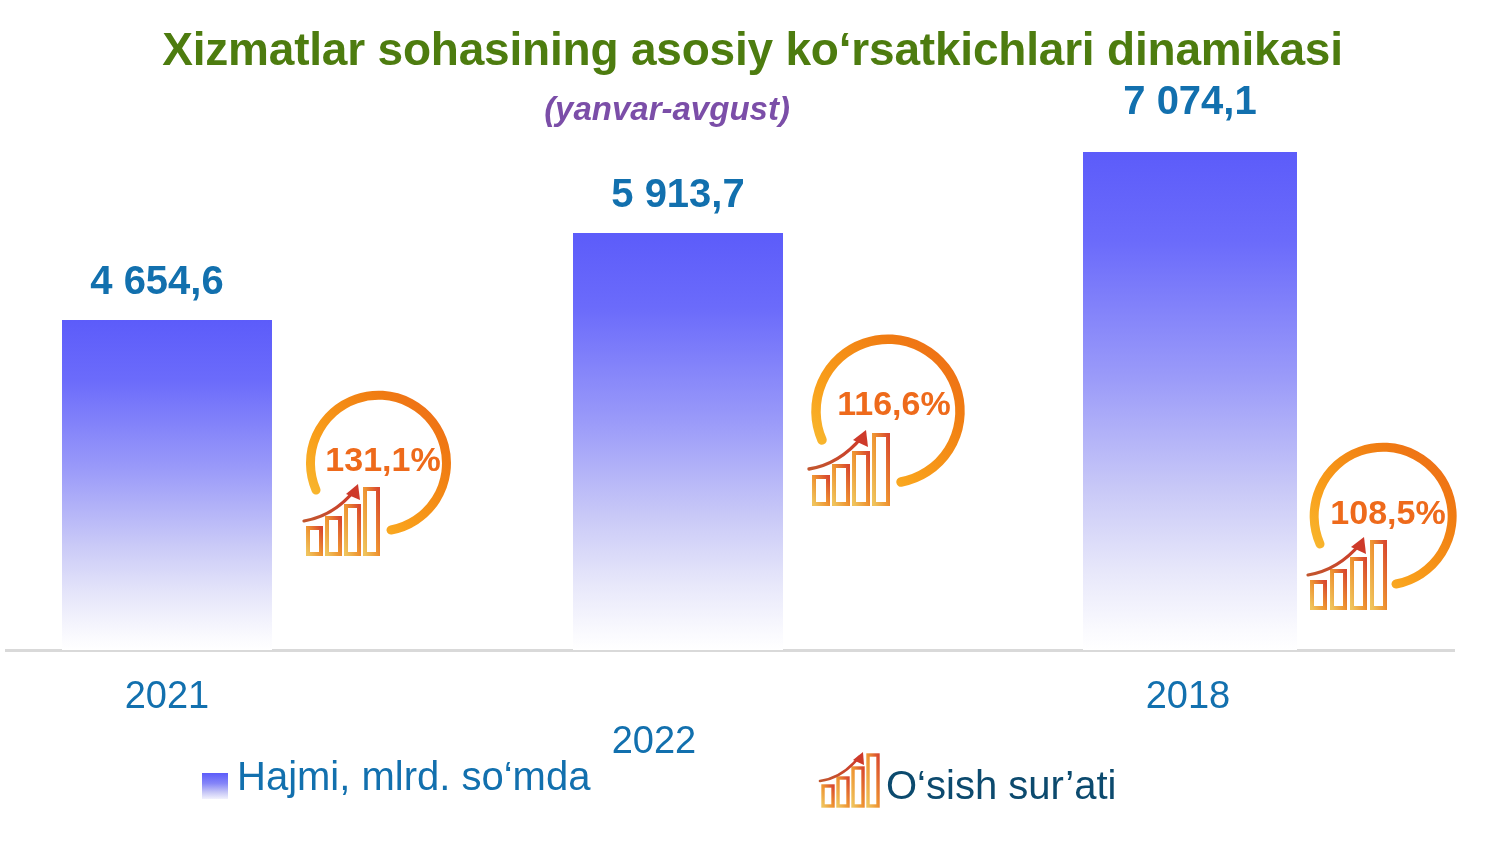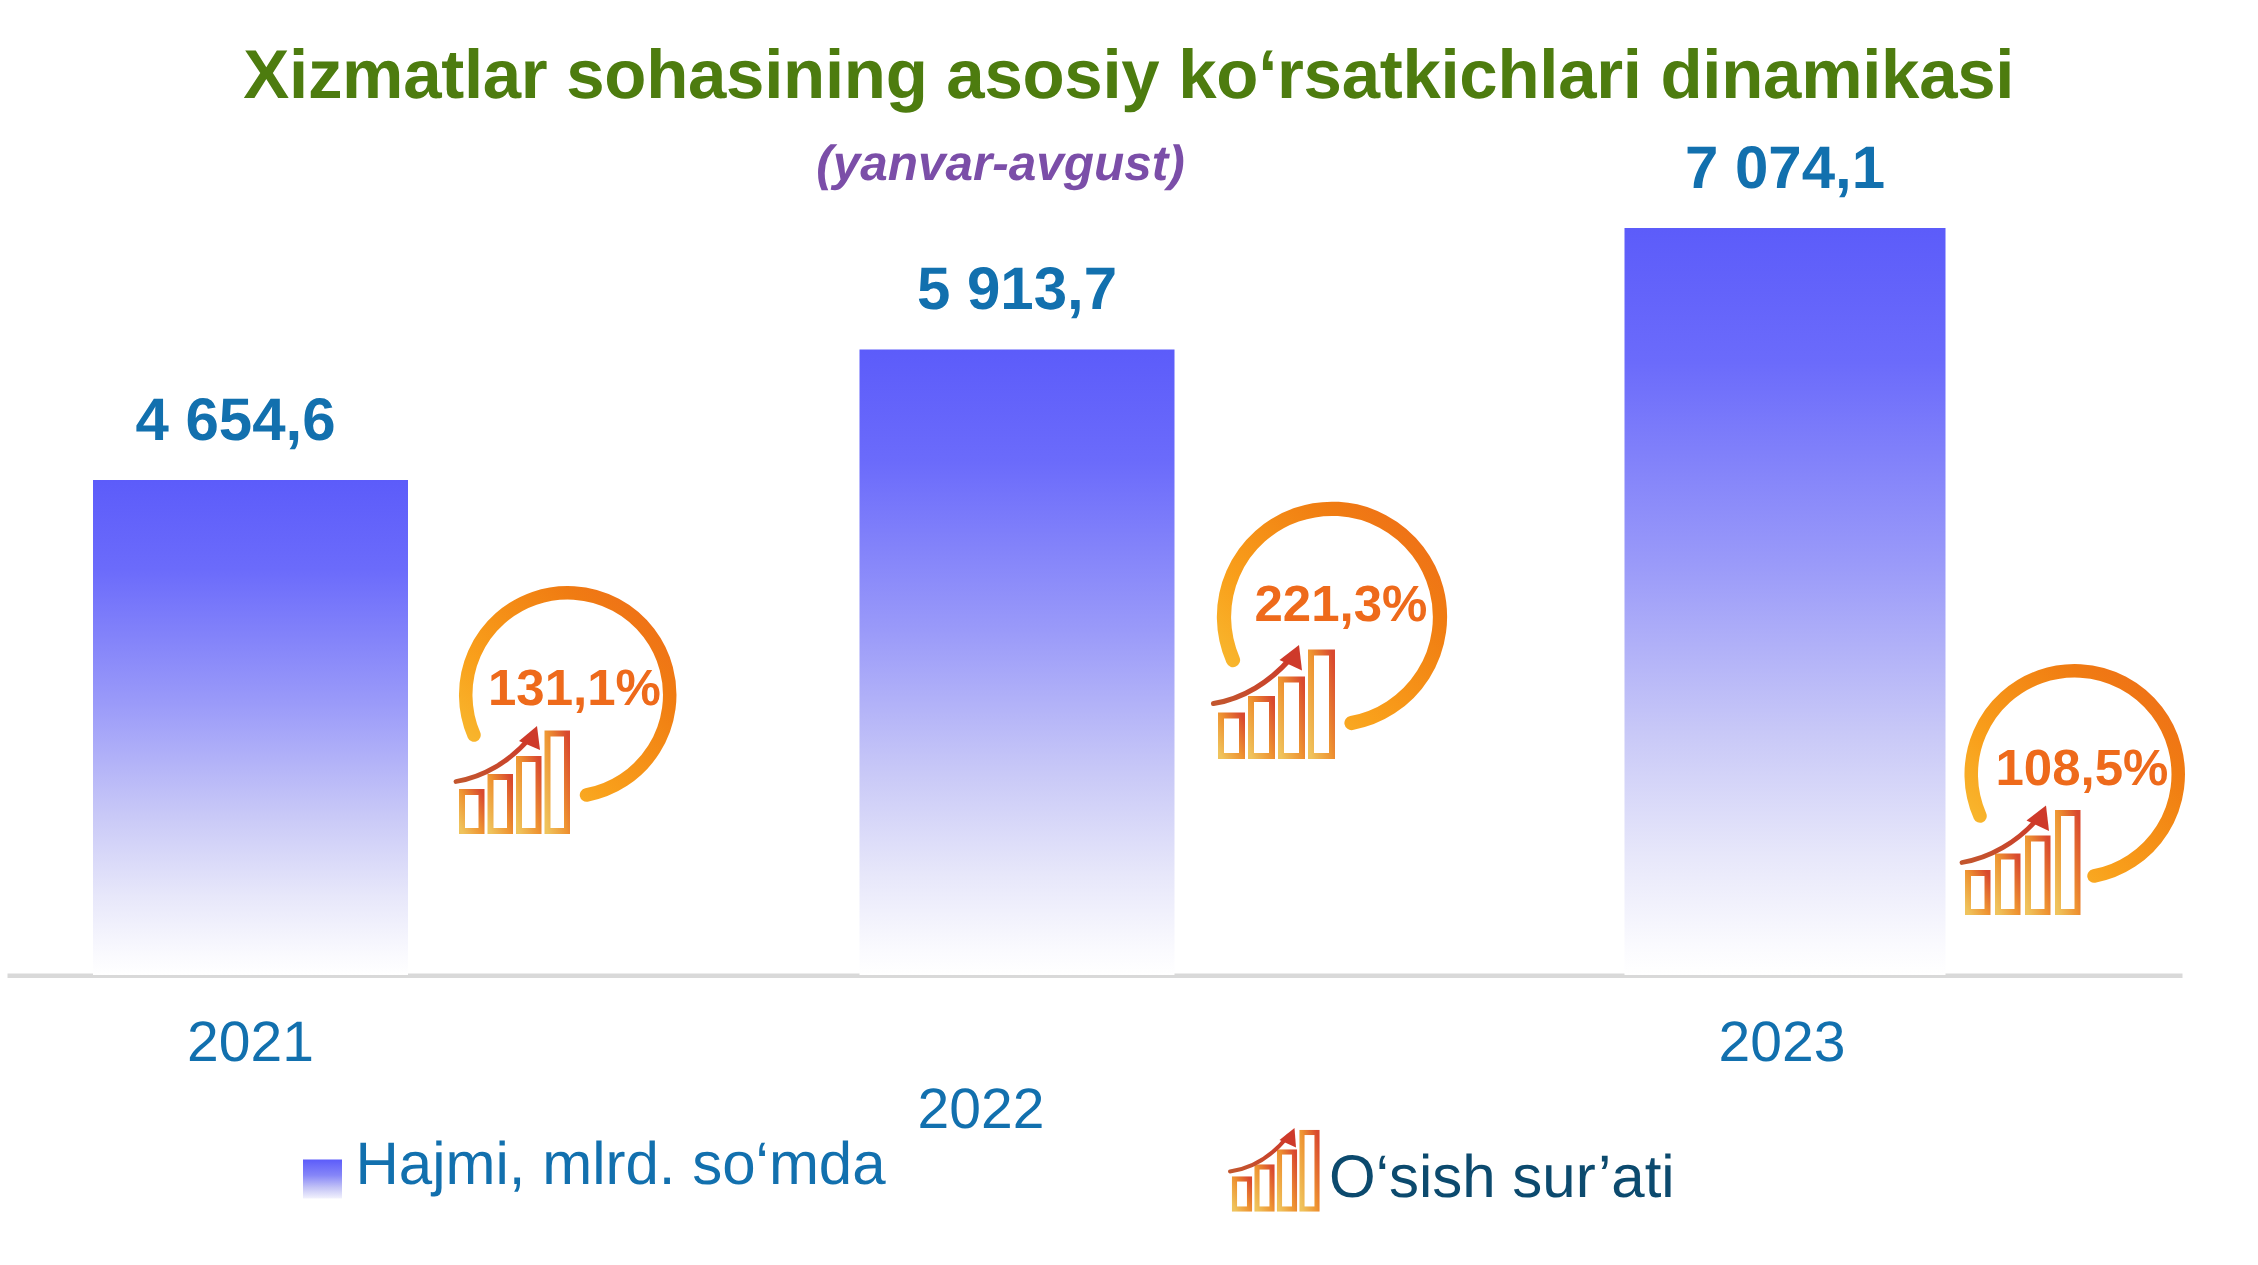--- a/index.html
+++ b/index.html
@@ -137,22 +137,22 @@
 
   <div class="bar" style="left:62px; top:320px; width:210px; height:330px;"></div>
   <div class="bar-value" style="left:32px; top:258px; width:250px;">4 654,6</div>
   <div class="cat-label" style="left:42px; top:674px; width:250px;">2021</div>
 
   <div class="bar" style="left:573px; top:233px; width:210px; height:417px;"></div>
   <div class="bar-value" style="left:553px; top:171px; width:250px;">5 913,7</div>
   <div class="cat-label" style="left:529px; top:674px; width:250px;margin-top:45px;">2022</div>
 
   <div class="bar" style="left:1083px; top:152px; width:214px; height:498px;"></div>
-  <div class="bar-value" style="left:1065px; top:90px; width:250px;">7 074,1</div>
-  <div class="cat-label" style="left:1063px; top:674px; width:250px;">2023</div>
+  <div class="bar-value" style="left:1065px; top:78px; width:250px;">7 074,1</div>
+  <div class="cat-label" style="left:1063px; top:674px; width:250px;">2018</div>
 
   <div class="badge" style="left:296px; top:358px; width:170px; height:200px;">
     <svg width="170" height="200" viewBox="0 0 170 200">
       <defs>
         <linearGradient id="ringGrad1" x1="0" y1="1" x2="1" y2="0">
           <stop offset="0%" stop-color="#F7C53A"></stop>
           <stop offset="35%" stop-color="#F9A01B"></stop>
           <stop offset="75%" stop-color="#F07C12"></stop>
           <stop offset="100%" stop-color="#EE6A1B"></stop>
         </linearGradient>
@@ -201,21 +201,21 @@
       <path d="M 22 140 A 72 72 0 1 1 101 182" fill="none" stroke="url(#ringGrad2)" stroke-width="9.5" stroke-linecap="round"></path>
       <g fill="none" stroke="url(#barsGrad2)" stroke-width="4">
         <rect x="14" y="177" width="14" height="27"></rect>
         <rect x="34" y="166" width="14" height="38"></rect>
         <rect x="54" y="153" width="14" height="51"></rect>
         <rect x="74" y="135" width="14" height="69"></rect>
       </g>
       <path d="M 9 169 C 28 166, 47 155, 62 137" fill="none" stroke="url(#arrowGrad2)" stroke-width="3.4" stroke-linecap="round"></path>
       <path d="M 66 130 L 68 147 L 53 140 Z" fill="#CE3A2A"></path>
     </svg>
-    <div class="badge-value" style="left:3px; top:84px;">221,3%</div>
+    <div class="badge-value" style="left:3px; top:84px;">116,6%</div>
   </div>
 
   <div class="badge" style="left:1300px; top:410px; width:172px; height:200px;">
     <svg width="172" height="200" viewBox="0 0 172 200">
       <defs>
         <linearGradient id="ringGrad3" x1="0" y1="1" x2="1" y2="0">
           <stop offset="0%" stop-color="#F7C53A"></stop>
           <stop offset="35%" stop-color="#F9A01B"></stop>
           <stop offset="75%" stop-color="#F07C12"></stop>
           <stop offset="100%" stop-color="#EE6A1B"></stop>

